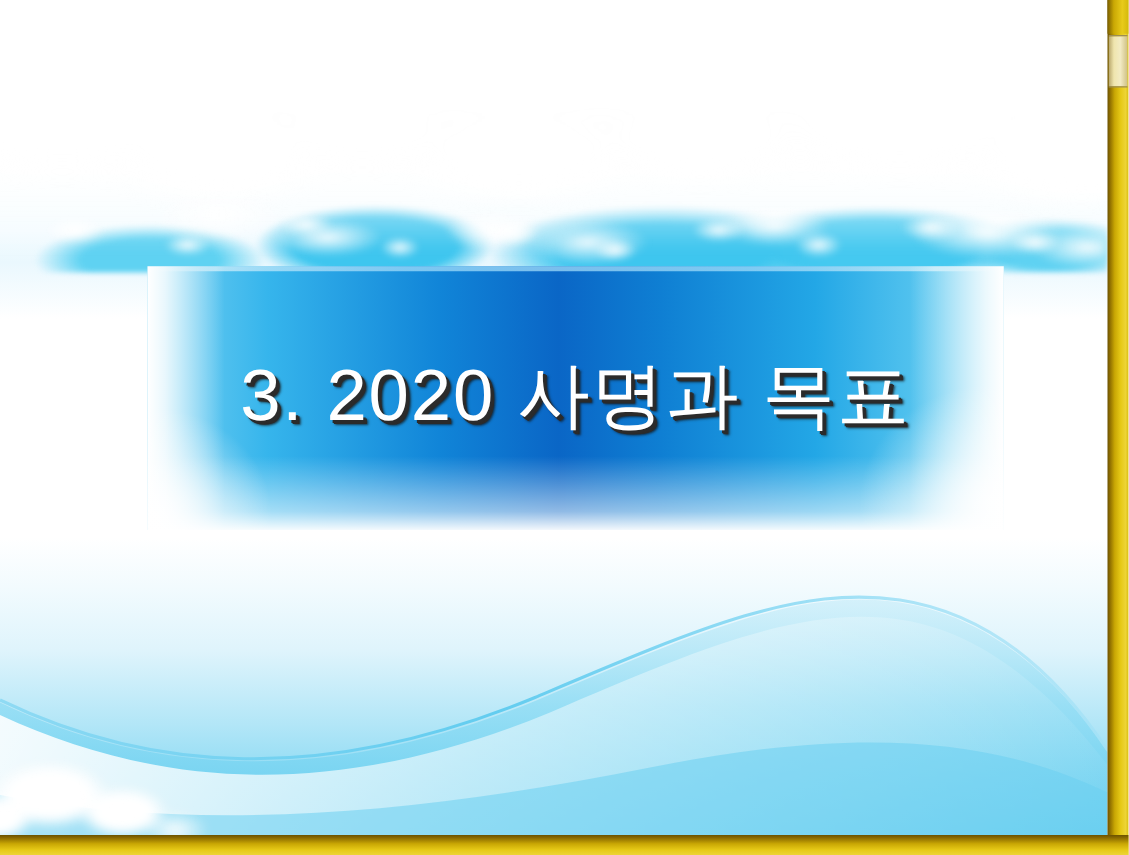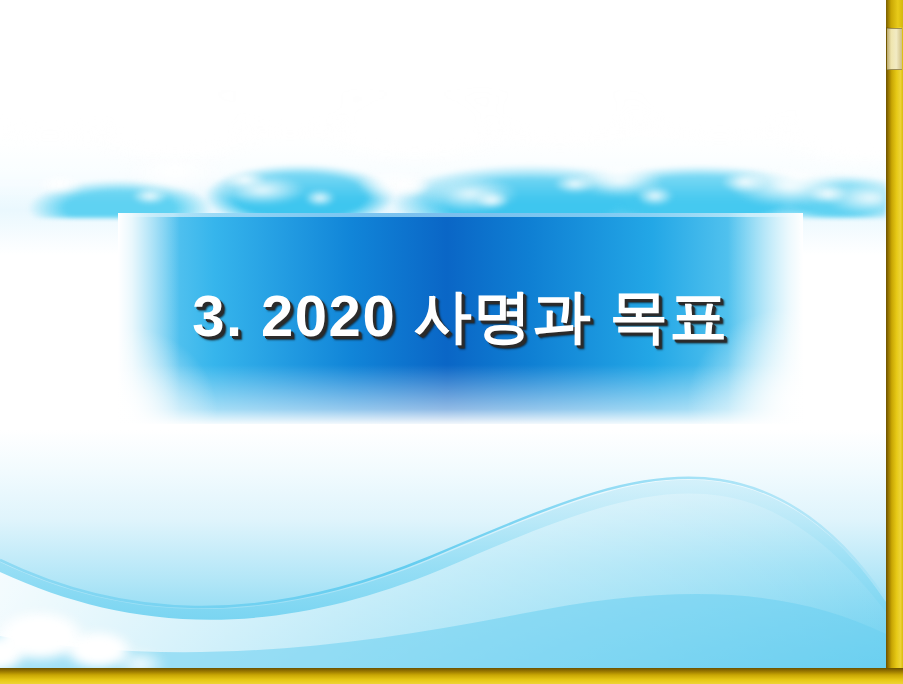--- a/index.html
+++ b/index.html
@@ -211,21 +211,21 @@
     position: absolute;
     left: 0;
     top: 0;
     width: 100%;
     height: 100%;
     display: flex;
     align-items: center;
     justify-content: center;
     font-family: "Liberation Sans", sans-serif;
     font-size: 58px;
-    font-weight: bold;
+    font-weight: normal;
     letter-spacing: 1.5px;
     color: #ffffff;
     white-space: nowrap;
     text-shadow:
        2px 2px 0 #2b2b2b,
        3px 3px 0 #2b2b2b,
        4px 4px 2px rgba(20,20,20,.75);
     padding-bottom: 4px;
     box-sizing: border-box;
   }

